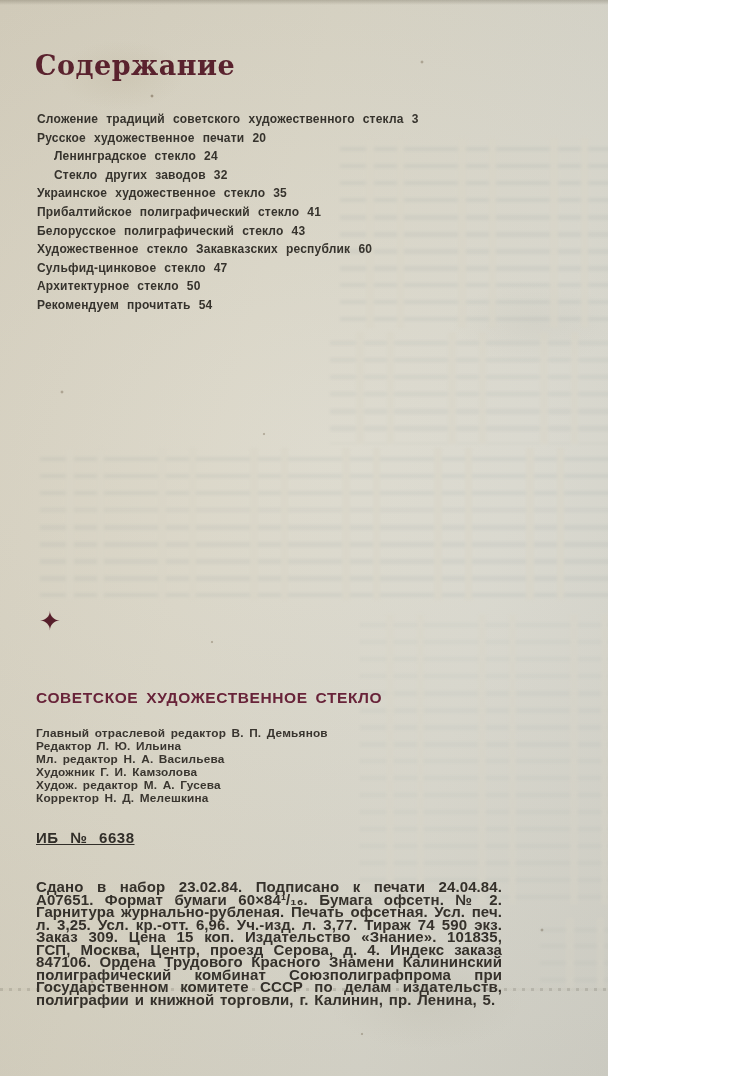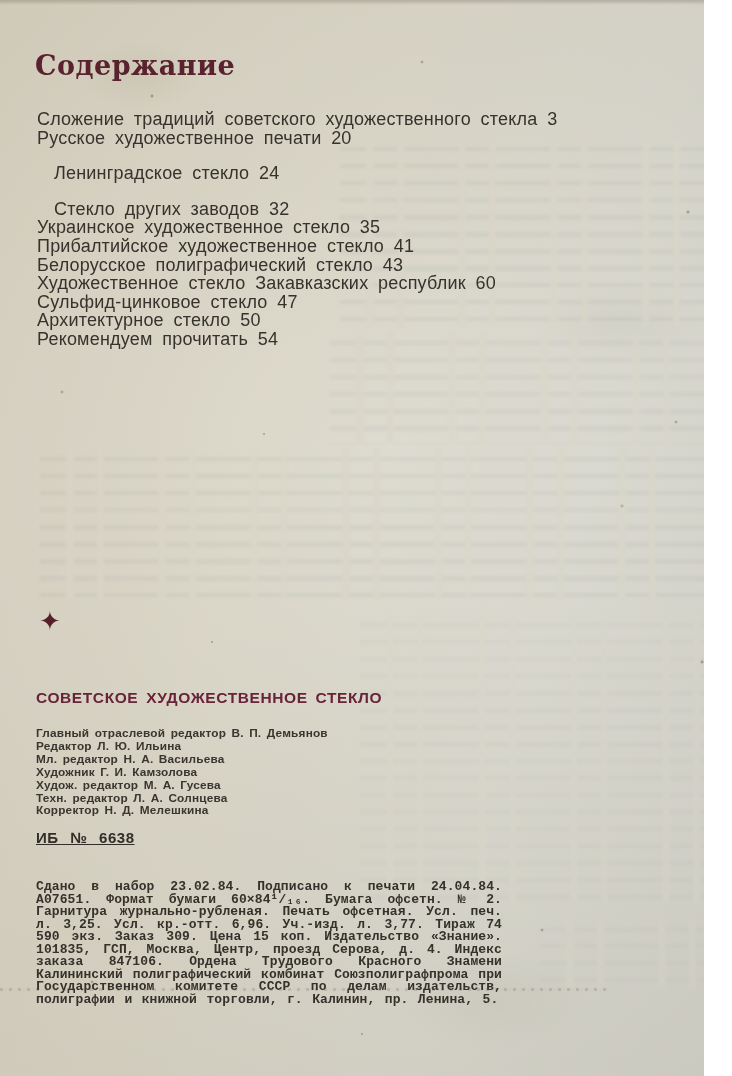--- a/index.html
+++ b/index.html
@@ -6,21 +6,21 @@
     margin: 0;
     padding: 0;
     width: 732px;
     height: 1076px;
     overflow: hidden;
     font-family: "Liberation Sans", sans-serif;
   }
 
   .page {
     position: relative;
-    width: 704px;
+    width: 608px;
     height: 1076px;
     background-color: #d8d4c5;
     background-image:
       linear-gradient(180deg, rgba(90,84,66,0.28) 0px, rgba(90,84,66,0.0) 5px),
       radial-gradient(ellipse 900px 700px at 55% 42%, rgba(255,255,255,0.10), rgba(125,115,92,0.10) 97%),
       linear-gradient(105deg, #d6d0bf 0%, #dad6c7 38%, #d9d8ce 72%, #d3d3cb 100%);
     overflow: hidden;
   }
 
   
@@ -76,29 +76,29 @@
     font-size: 27px;
     font-weight: 700;
     letter-spacing: 0.5px;
     color: #5a222e;
   }
 
   .toc {
     position: absolute;
     left: 37px;
     top: 110px;
-    font-size: 18px;
+    font-size: 12px;
     line-height: 18.6px;
-    font-weight: 400;
+    font-weight: 700;
     letter-spacing: 0.2px;
     word-spacing: 4.5px;
     color: #36332d;
     white-space: nowrap;
   }
-  .toc-line.indent { padding-left: 17px; margin-top: 17px; }
+  .toc-line.indent { padding-left: 17px; }
   .toc-page { margin-left: 0px; }
 
   .ornament {
     position: absolute;
     left: 39px;
     top: 608px;
     font-size: 26px;
     line-height: 26px;
     color: #571f2b;
   }
@@ -151,28 +151,27 @@
     color: #312e29;
     text-decoration: underline;
   }
 
   .colophon {
     position: absolute;
     left: 36px;
     top: 881px;
     width: 466px;
     margin: 0;
-    font-size: 13px;
+    font-size: 15px;
     line-height: 12.5px;
     font-weight: 700;
     letter-spacing: 0.1px;
     word-spacing: 1.5px;
     text-align: justify;
     color: #35312b;
-    font-family: Liberation Mono, monospace;
   }
 
   .crease {
     position: absolute;
     left: 0;
     top: 988px;
     width: 610px;
     height: 3px;
     background: repeating-linear-gradient(90deg,
       rgba(70,65,52,0.38) 0 3px, rgba(70,65,52,0.04) 3px 9px);
@@ -192,40 +191,39 @@
   <div class="ghost ghost-5"></div>
 
   <h1 class="heading">Содержание</h1>
 
   <div class="toc" id="toc">
       <div class="toc-line"><span>Сложение традиций советского художественного стекла</span> <span class="toc-page">3</span></div>
       <div class="toc-line"><span>Русское художественное печати</span> <span class="toc-page">20</span></div>
       <div class="toc-line indent"><span>Ленинградское стекло</span> <span class="toc-page">24</span></div>
       <div class="toc-line indent"><span>Стекло других заводов</span> <span class="toc-page">32</span></div>
       <div class="toc-line"><span>Украинское художественное стекло</span> <span class="toc-page">35</span></div>
-      <div class="toc-line"><span>Прибалтийское художественное стекло</span> <span class="toc-page">41</span></div>
+      <div class="toc-line"><span>Прибалтийское полиграфический стекло</span> <span class="toc-page">41</span></div>
       <div class="toc-line"><span>Белорусское полиграфический стекло</span> <span class="toc-page">43</span></div>
       <div class="toc-line"><span>Художественное стекло Закавказских республик</span> <span class="toc-page">60</span></div>
       <div class="toc-line"><span>Сульфид-цинковое стекло</span> <span class="toc-page">47</span></div>
       <div class="toc-line"><span>Архитектурное стекло</span> <span class="toc-page">50</span></div>
       <div class="toc-line"><span>Рекомендуем прочитать</span> <span class="toc-page">54</span></div>
     </div>
 
   <div class="ornament">✦</div>
 
 
   <div class="book-title">СОВЕТСКОЕ ХУДОЖЕСТВЕННОЕ СТЕКЛО</div>
 
   <div class="credits" id="credits">
       <div class="credit-line">Главный отраслевой редактор В. П. Демьянов</div>
       <div class="credit-line">Редактор Л. Ю. Ильина</div>
       <div class="credit-line">Мл. редактор Н. А. Васильева</div>
       <div class="credit-line">Художник Г. И. Камзолова</div>
       <div class="credit-line">Худож. редактор М. А. Гусева</div>
-      <div class="credit-line">Техн. редактор Л. А. Солнцева</div>
       <div class="credit-line">Корректор Н. Д. Мелешкина</div>
     </div>
 
   <div class="ib">ИБ № 6638</div>
 
   <p class="colophon">Сдано в набор 23.02.84. Подписано к печати 24.04.84. А07651. Формат бумаги 60×84¹/₁₆. Бумага офсетн. № 2. Гарнитура журнально-рубленая. Печать офсетная. Усл. печ. л. 3,25. Усл. кр.-отт. 6,96. Уч.-изд. л. 3,77. Тираж 74 590 экз. Заказ 309. Цена 15 коп. Издательство «Знание». 101835, ГСП, Москва, Центр, проезд Серова, д. 4. Индекс заказа 847106. Ордена Трудового Красного Знамени Калининский полиграфический комбинат Союзполиграфпрома при Государственном комитете СССР по делам издательств, полиграфии и книжной торговли, г. Калинин, пр. Ленина, 5.</p>
 
   <div class="crease"></div>
 
 </div>

